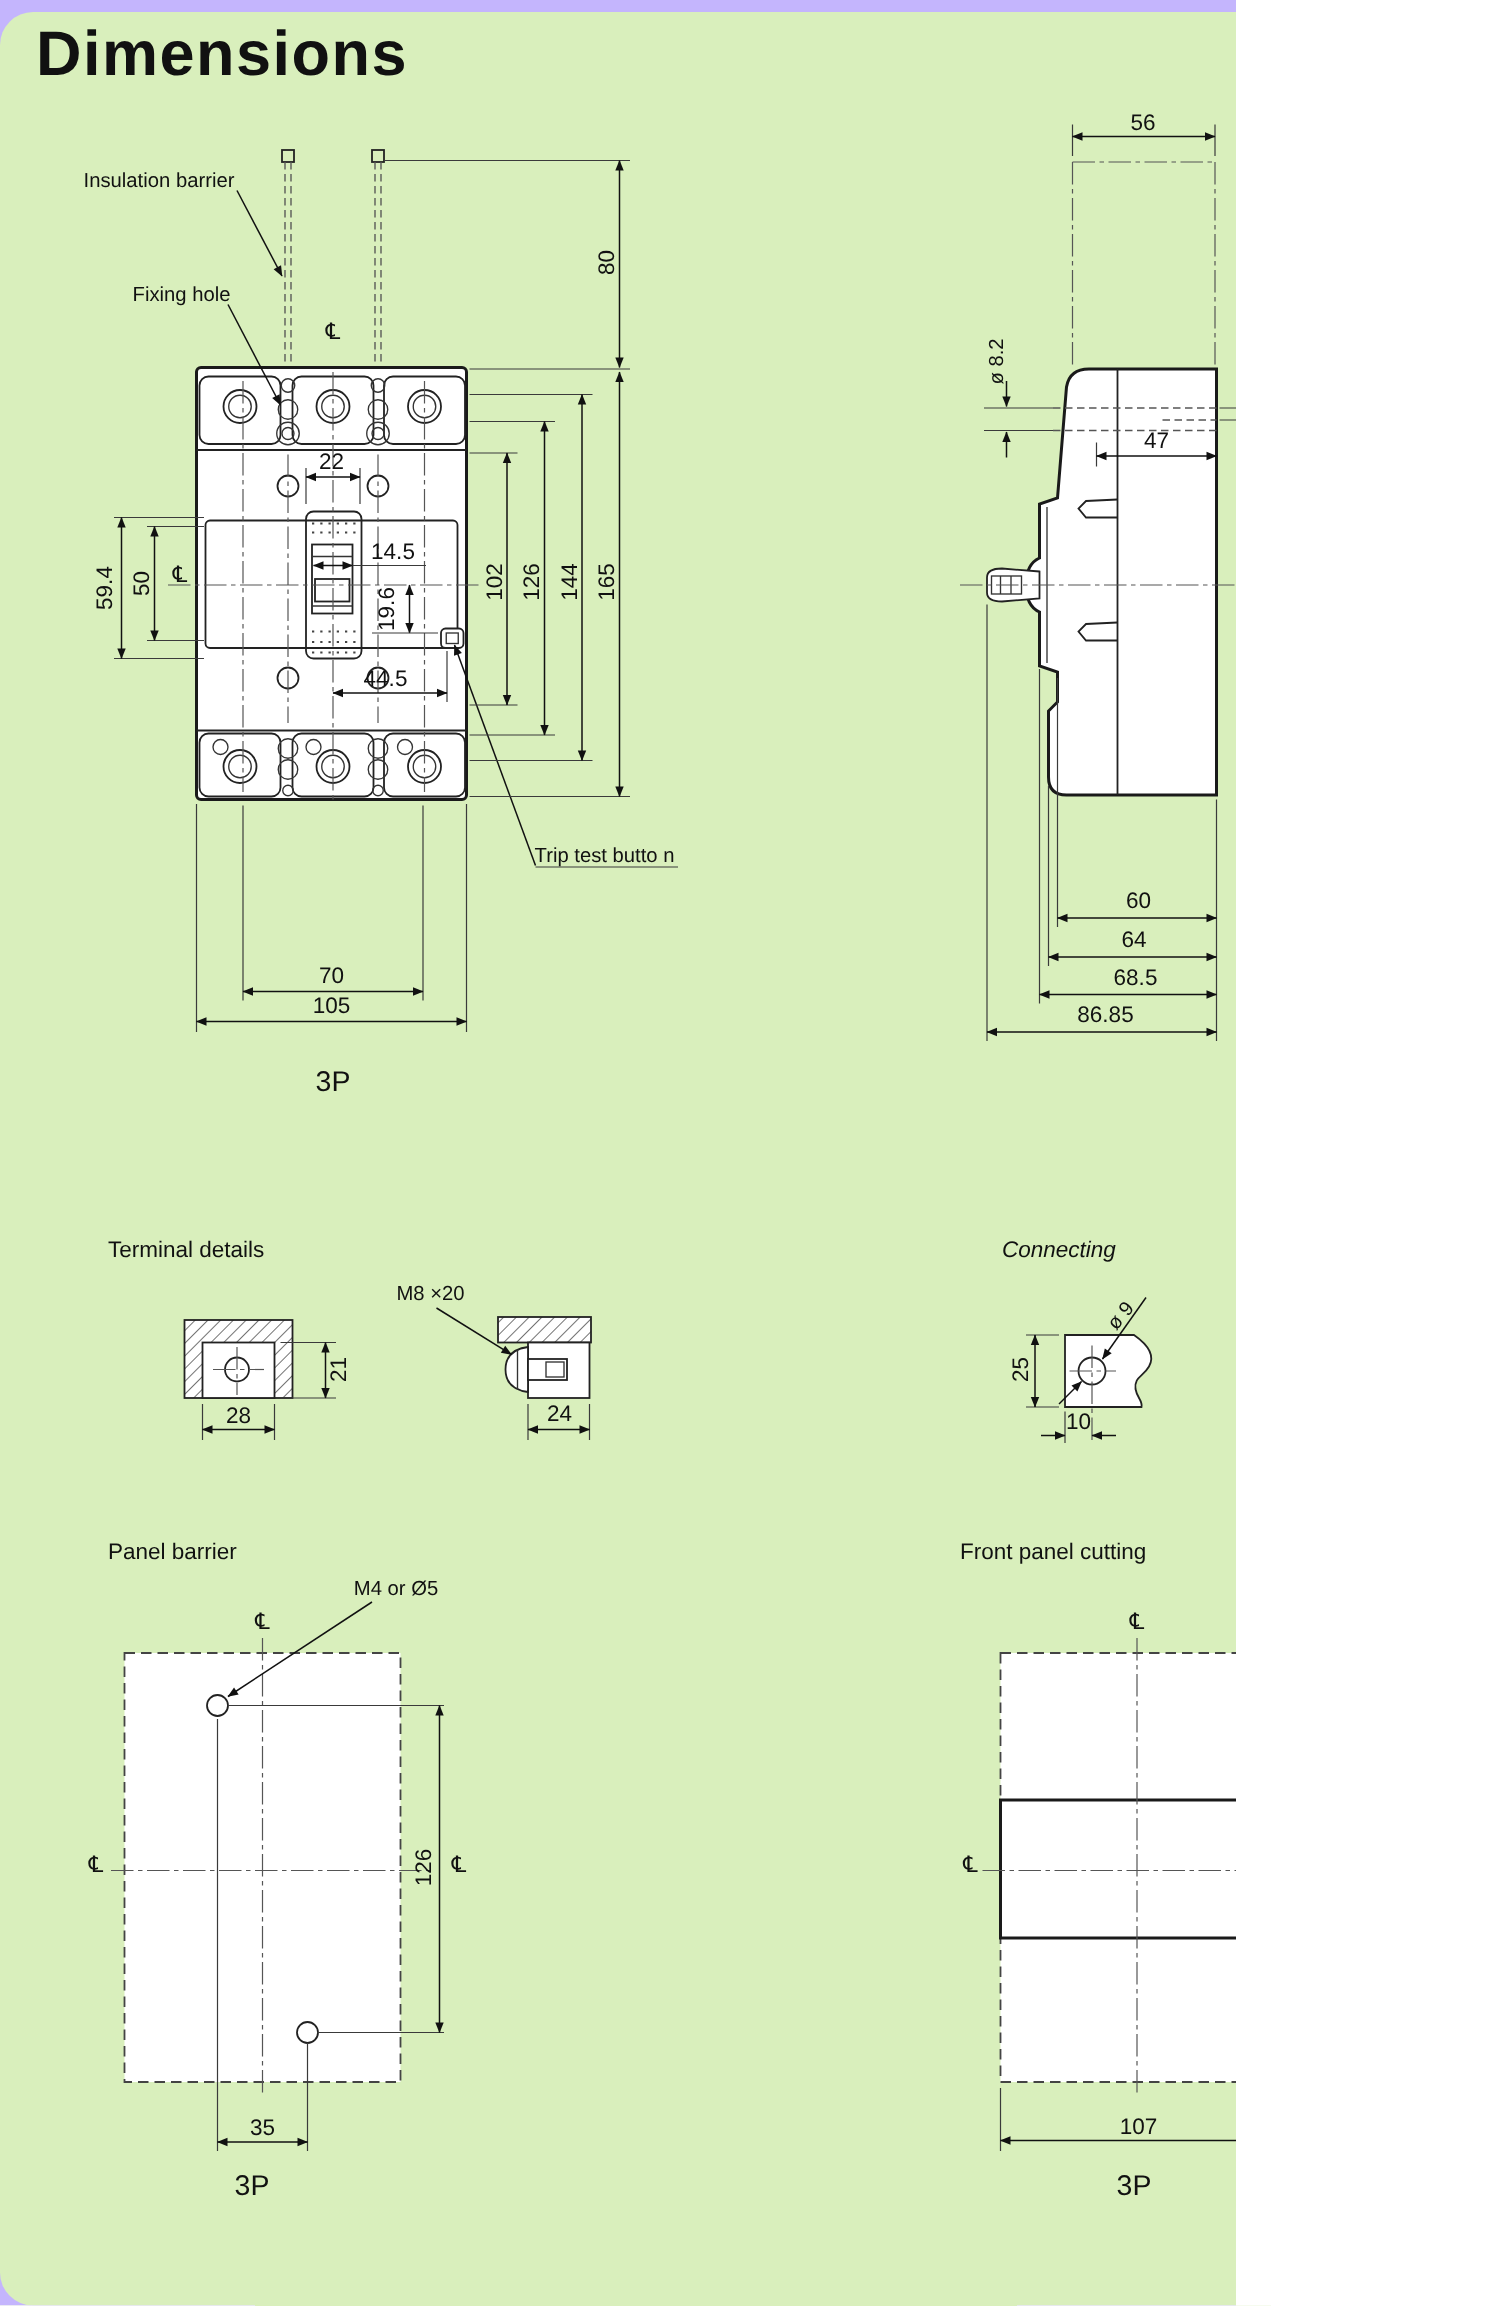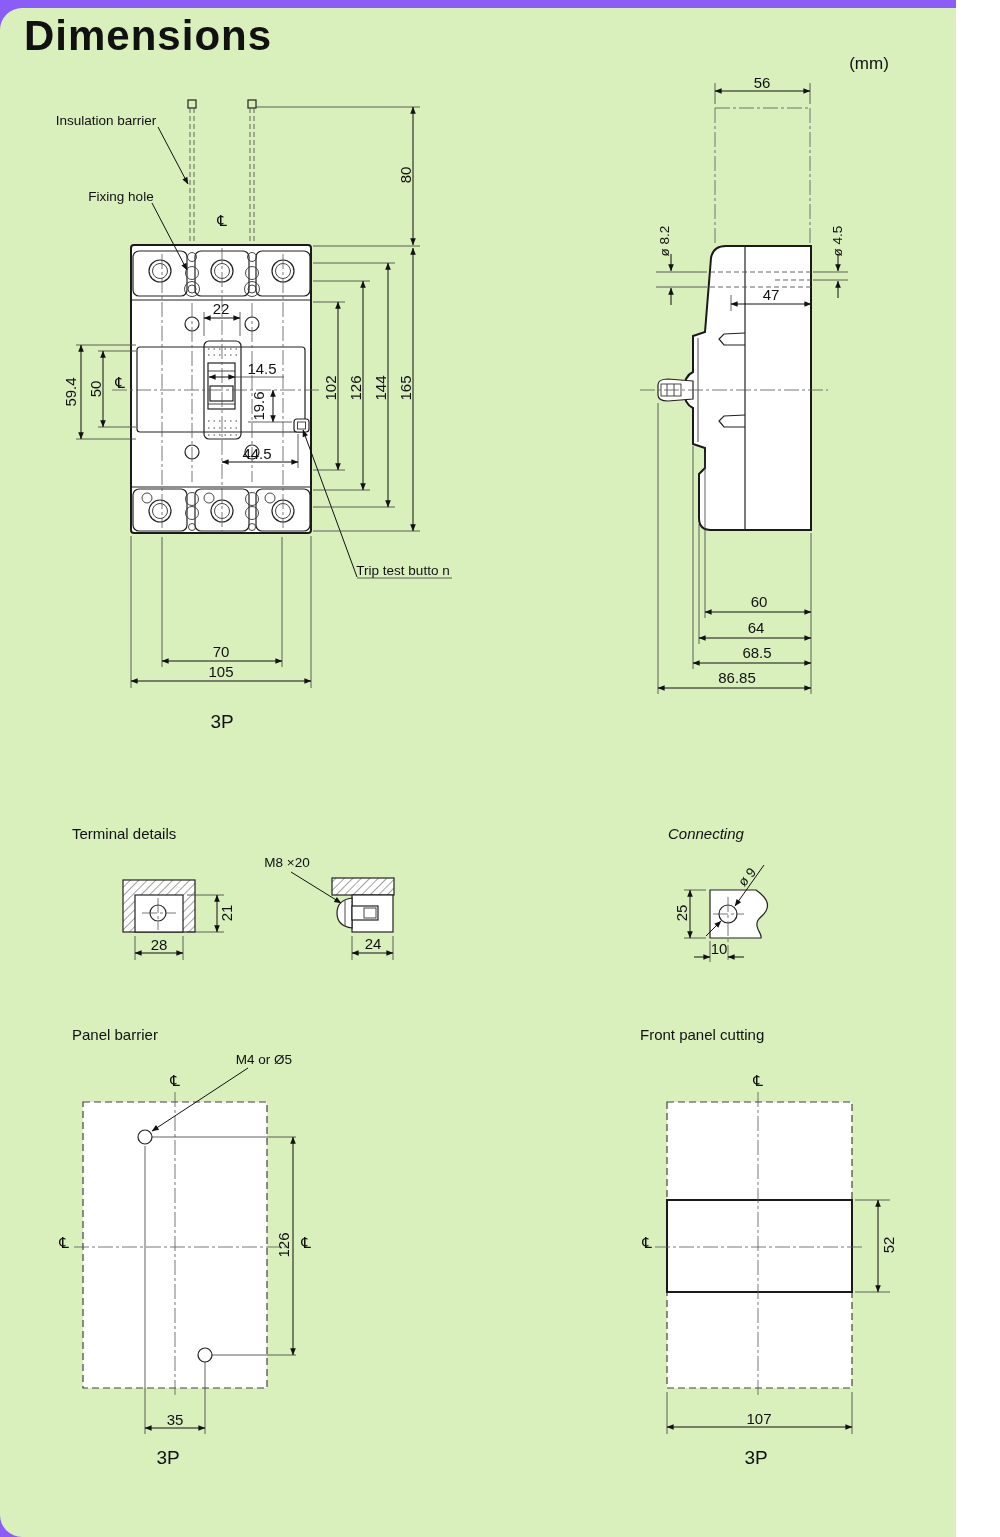--- a/index.html
+++ b/index.html
@@ -1,17 +1,17 @@
 <!DOCTYPE html>
 <html><head>
 <meta charset="utf-8">
 <style>
   html,body{margin:0;padding:0;background:#ffffff;}
   body{font-family:"Liberation Sans","DejaVu Sans",sans-serif;color:#111;}
-  #canvas{position:relative;width:956px;height:1537px;background:#8b5cf6;overflow:hidden;}
+  #canvas{position:relative;width:824px;height:1537px;background:#c4b5fd;overflow:hidden;}
   .sheet{position:absolute;left:0;top:8px;width:1000px;height:1529px;background:#d9efbc;border-radius:22px;}
   svg{position:absolute;left:0;top:0;}
   
   .s{fill:none;stroke:#222;stroke-width:1.2;}
   .s2{fill:none;stroke:#1a1a1a;stroke-width:2;}
   .thin{fill:none;stroke:#333;stroke-width:0.9;}
   .wh{fill:#ffffff;}
   .dim{fill:none;stroke:#111;stroke-width:1;}
   .ext{fill:none;stroke:#3a3a3a;stroke-width:0.8;}
   .cl{fill:none;stroke:#555;stroke-width:0.8;stroke-dasharray:15 3 3 3;}

